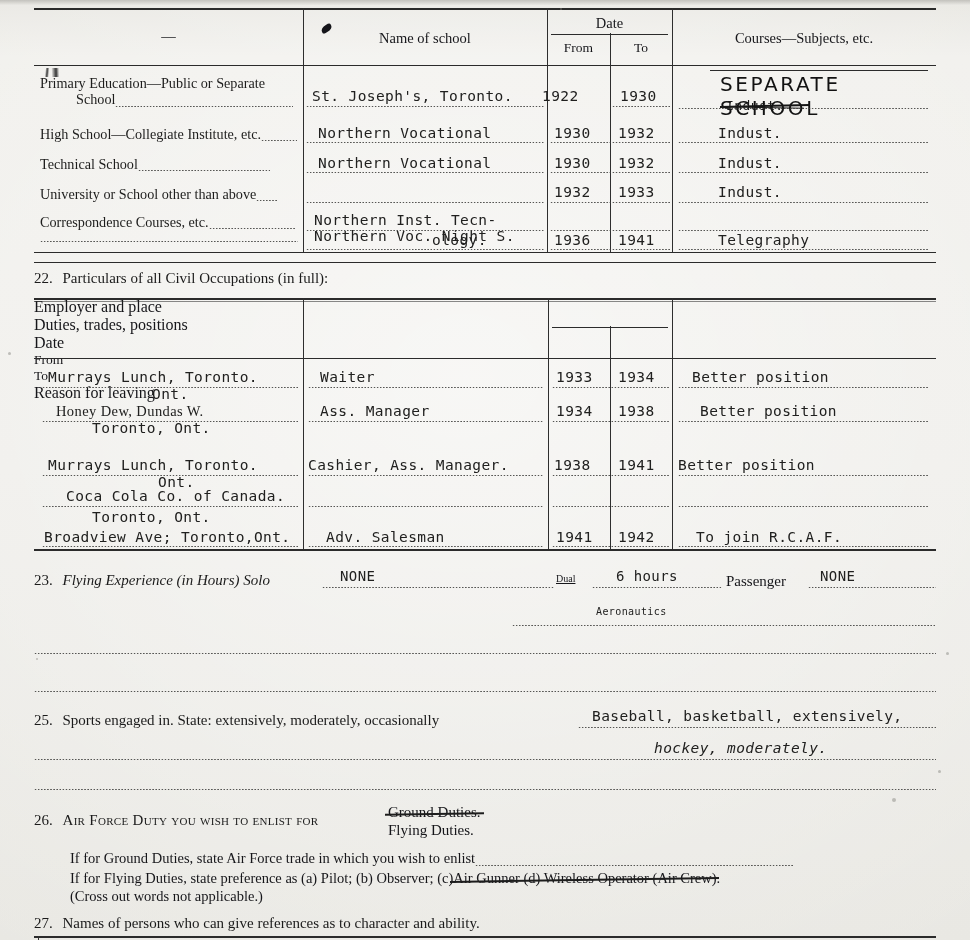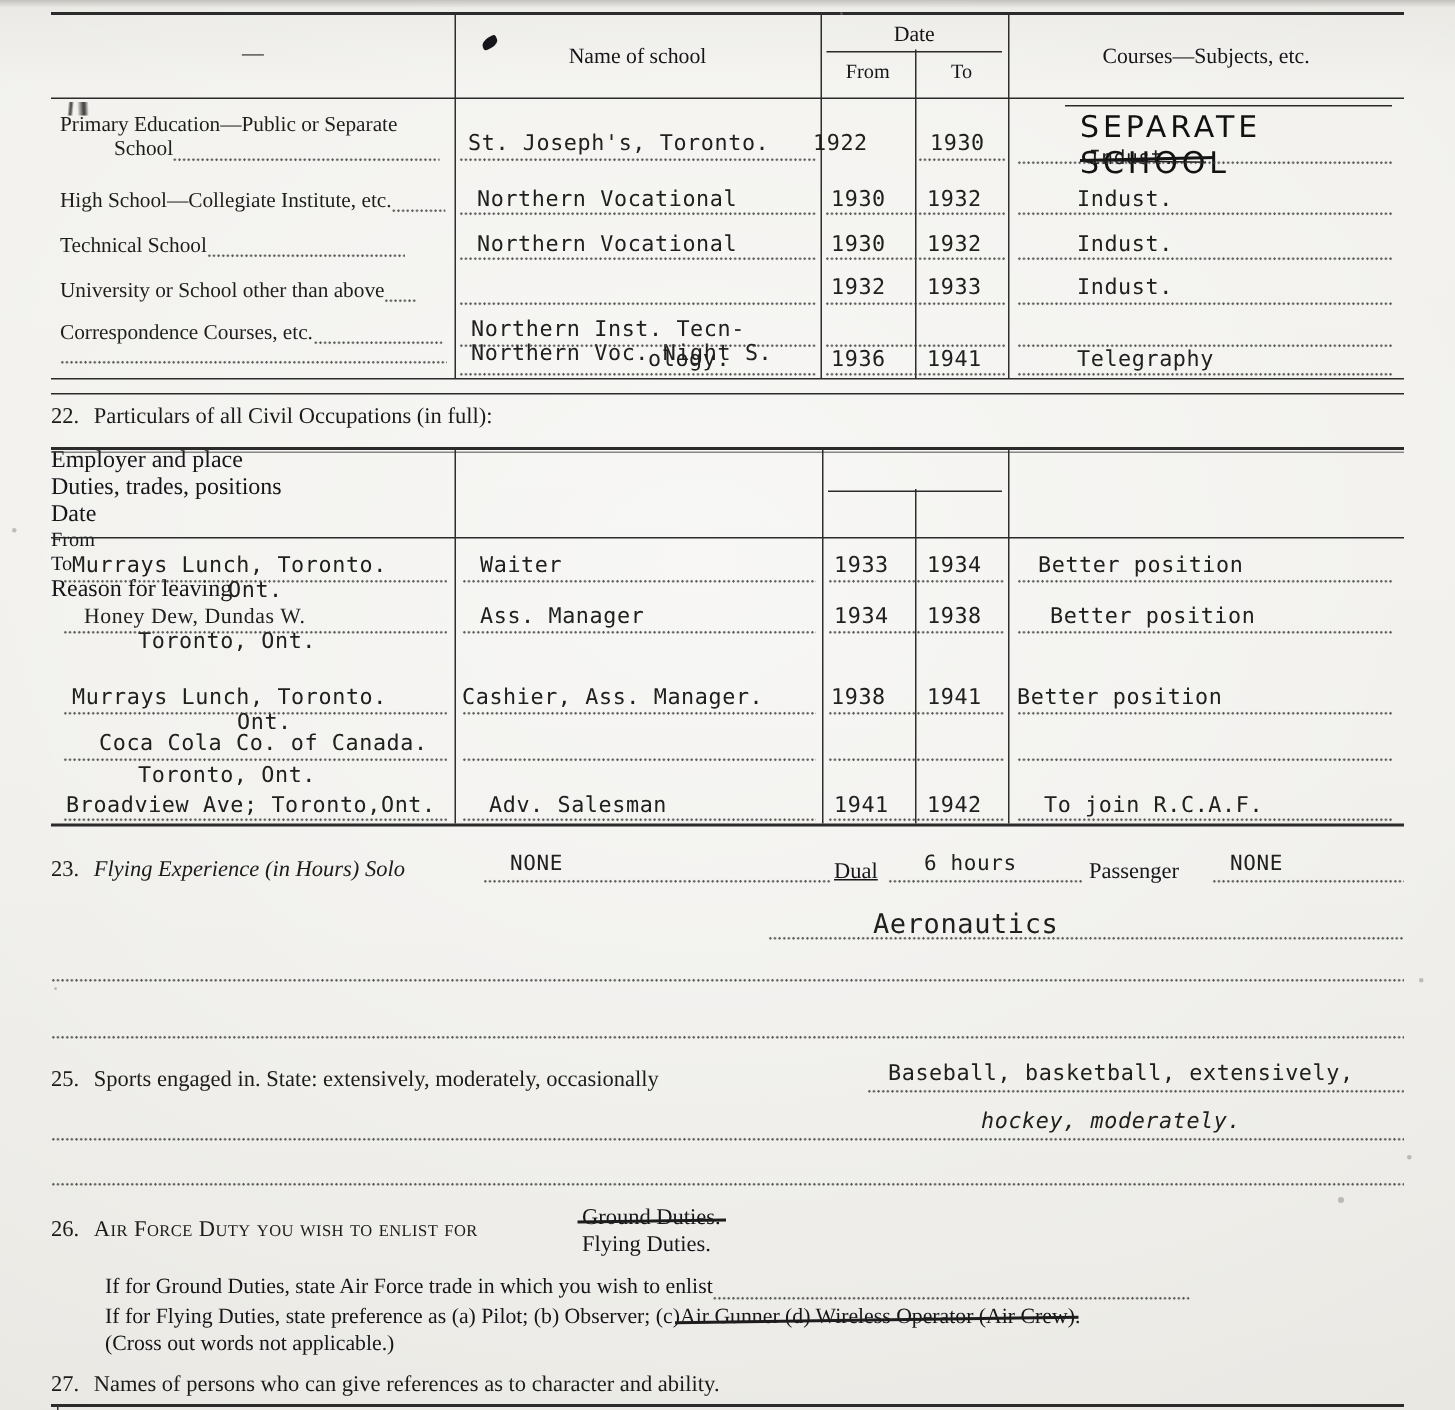--- a/index.html
+++ b/index.html
@@ -277,28 +277,28 @@
     <div class="tcell type" style="left:662px;top:231px;">To join R.C.A.F.</div>
     <div class="dotrule" style="left:644px;top:247px;width:250px;"></div>
   </div>
 
   <div class="sec print" style="left:34px;top:572px;">
     <span class="num">23.</span>
     <span style="margin-left:6px;font-style:italic;">Flying Experience (in Hours) Solo</span>
   </div>
   <div class="type" style="position:absolute;left:340px;top:568px;font-size:14px;">NONE</div>
   <div class="dotrule" style="left:322px;top:586px;width:232px;"></div>
-  <div class="print" style="position:absolute;left:556px;top:573px;font-size:15px;text-decoration:underline;">Dual</div>
+  <div class="print" style="position:absolute;left:556px;top:573px;font-size:10px;text-decoration:underline;">Dual</div>
   <div class="type" style="position:absolute;left:616px;top:568px;font-size:14px;">6 hours</div>
   <div class="dotrule" style="left:592px;top:586px;width:130px;"></div>
   <div class="print" style="position:absolute;left:726px;top:573px;font-size:15px;">Passenger</div>
   <div class="type" style="position:absolute;left:820px;top:568px;font-size:14px;">NONE</div>
   <div class="dotrule" style="left:808px;top:586px;width:128px;"></div>
 
-  <div class="type" style="position:absolute;left:582px;top:606px;font-size:18px;">Aeronautics</div>
+  <div class="type" style="position:absolute;left:596px;top:606px;font-size:10px;">Aeronautics</div>
   <div class="dotrule" style="left:512px;top:624px;width:424px;"></div>
 
   <div class="dotrule" style="left:34px;top:652px;width:902px;"></div>
   <div class="dotrule" style="left:34px;top:690px;width:902px;"></div>
 
   <div class="sec print" style="left:34px;top:712px;">
     <span class="num">25.</span>
     <span style="margin-left:6px;">Sports engaged in.   State: extensively, moderately, occasionally</span>
   </div>
   <div class="type" style="position:absolute;left:592px;top:708px;font-size:14.5px;">Baseball, basketball, extensively,</div>

